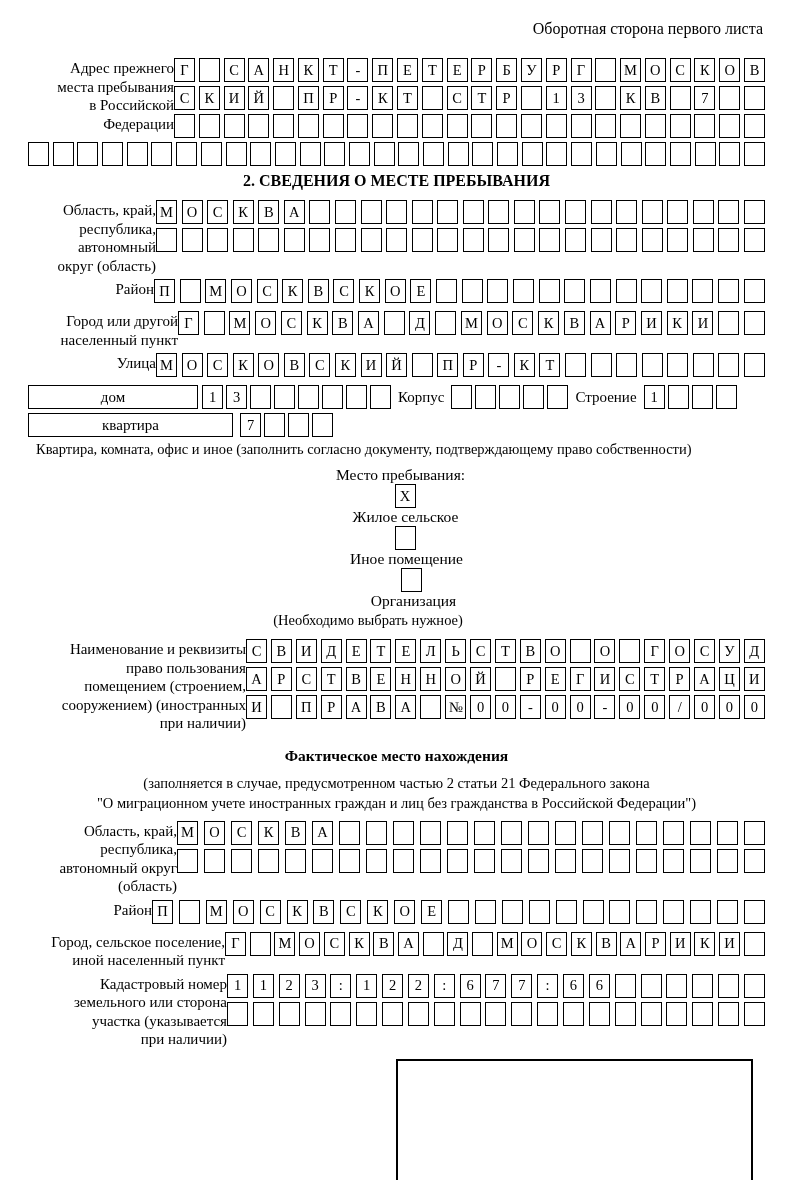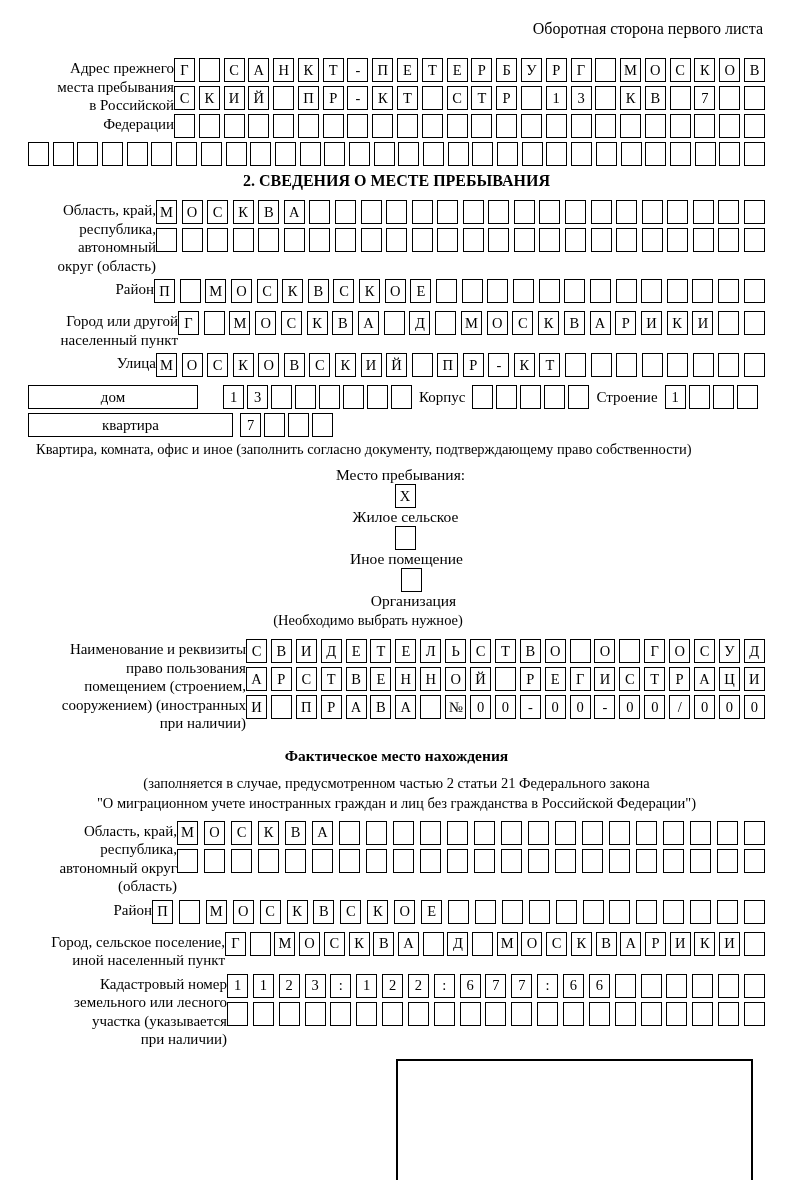--- a/index.html
+++ b/index.html
@@ -25,21 +25,21 @@
     box-sizing:border-box;flex:0 0 auto;
     width:21px;height:24px;border:1.6px solid #000;background:#fff;
     display:inline-flex;align-items:center;justify-content:center;
     font-size:14.5px;line-height:1;
   }
   .wide-box{
     box-sizing:border-box;height:24px;border:1.6px solid #000;
     display:flex;align-items:center;justify-content:center;
     font-size:15px;flex:0 0 auto;
   }
-  .wb170{width:170px;margin-right:25px;}
+  .wb170{width:170px;margin-right:4px;}
   .wb205{width:205px;margin-right:7px;}
   .inline-label{font-size:15px;line-height:24px;margin:0 7px;flex:0 0 auto;}
   .note{font-size:14.5px;text-align:center;margin:2px 0 6px 0;}
   .caption{font-size:14.5px;margin:2px 0 7px 8px;}
   .sec-title{font-size:16px;font-weight:bold;text-align:center;margin:6px 0 10px 0;}
   .fact-title{font-size:15.5px;font-weight:bold;text-align:center;margin:14px 0 8px 0;}
   .fact-note{font-size:14.5px;text-align:center;line-height:20px;margin-bottom:8px;}
   .mestorow{align-items:center;font-size:15.5px;padding-left:8px;margin:8px 0 2px 0;flex-direction:column;}
   .mestorow .cbox{margin-left:9px;}
   .mesto-note{font-size:14.5px;width:390px;margin-left:145px;text-align:center;margin-bottom:10px;}
@@ -592,21 +592,21 @@
         <span class="cbox">И</span>
         <span class="cbox">К</span>
         <span class="cbox">И</span>
         <span class="cbox"></span>
       </div>
   </div>
 
   <div class="frow">
     <div class="flabel w199">
         <div>Кадастровый номер</div>
-        <div>земельного или лесного</div>
+        <div>земельного или сторона</div>
         <div>участка (указывается</div>
         <div>при наличии)</div>
       </div>
     <div class="rows">
       <div class="boxrow">
           <span class="cbox">1</span>
           <span class="cbox">1</span>
           <span class="cbox">2</span>
           <span class="cbox">3</span>
           <span class="cbox">:</span>

